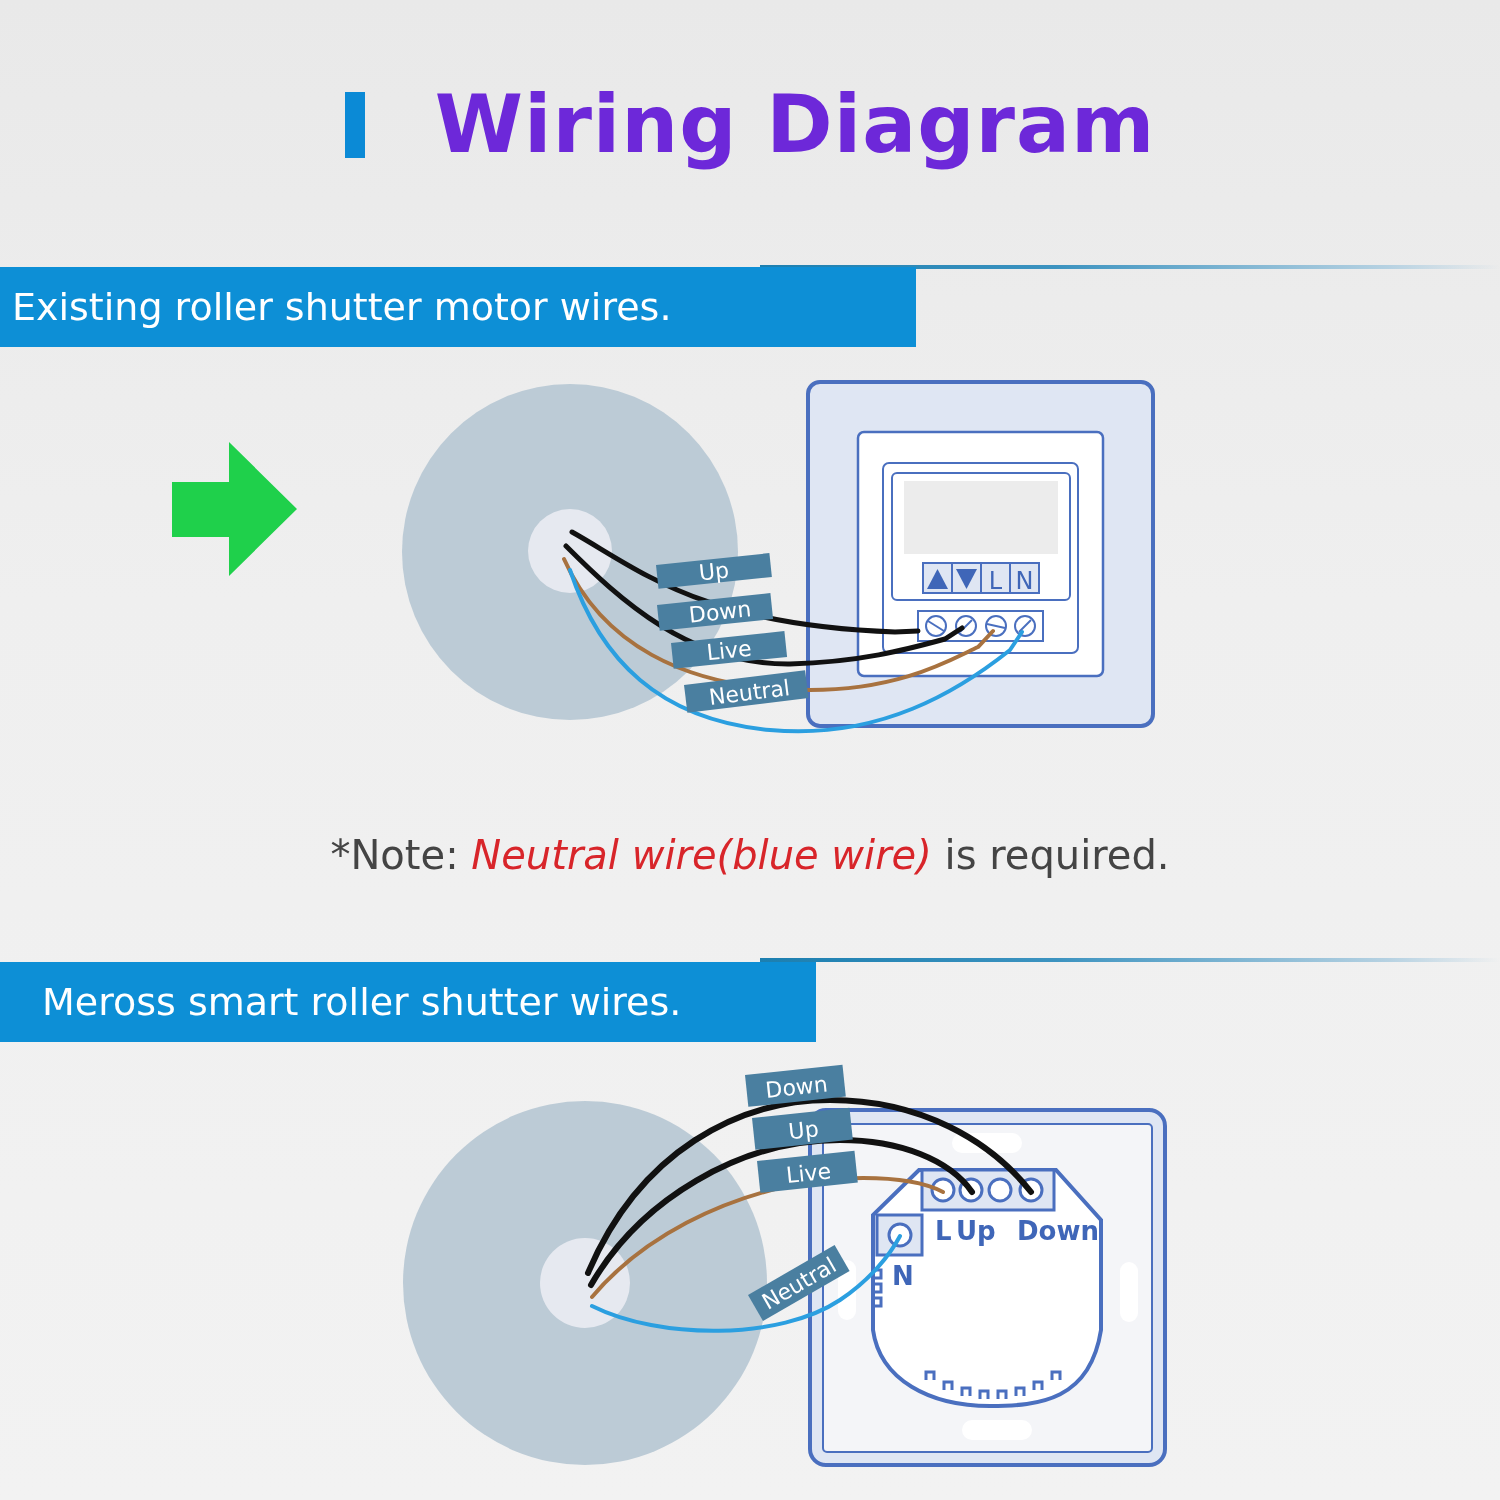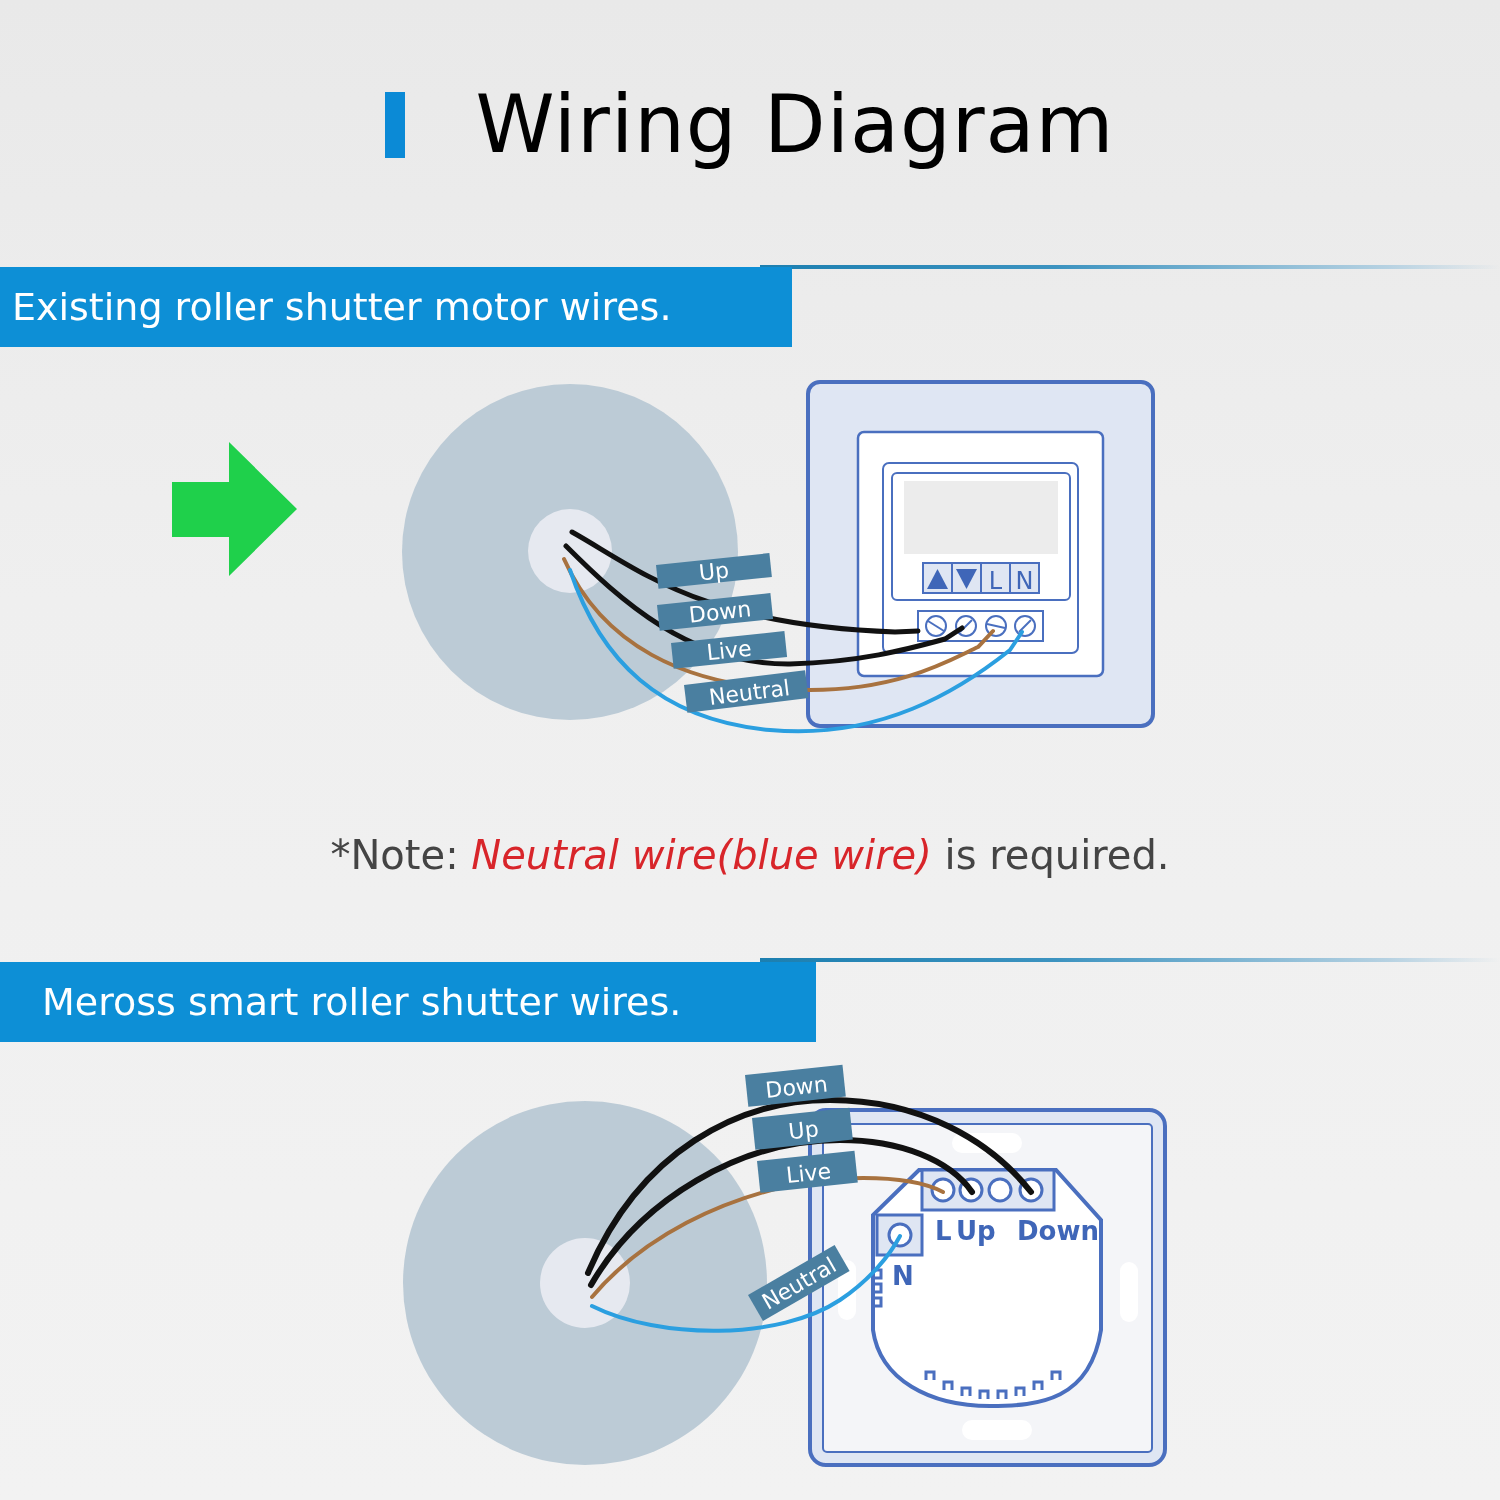--- a/index.html
+++ b/index.html
@@ -1,21 +1,21 @@
 <!DOCTYPE html>
 <html><head>
 <meta charset="utf-8">
 <style>
   html, body { margin:0; padding:0; }
   body { width:1500px; height:1500px; position:relative; overflow:hidden;
          background: linear-gradient(180deg,#e9e9e9 0%,#efefef 40%,#f2f2f2 100%);
          font-family:"Liberation Sans", sans-serif; }
   .title { position:absolute; left:0; top:78px; width:1500px; text-align:center;
-           font-family:"DejaVu Sans", sans-serif; font-weight:normal; font-size:80px;
-           color:#000000; letter-spacing:1px; }
+           font-family:"DejaVu Sans", sans-serif; font-weight:bold; font-size:80px;
+           color:#6d28d9; letter-spacing:1px; }
   .title .bar { display:inline-block; width:20px; height:66px; background:#0b8ad6;
                 vertical-align:-6px; margin-right:70px; }
   .banner { position:absolute; left:0; height:80px; background:#0d8fd6;
             color:#fff; font-family:"DejaVu Sans", sans-serif; font-size:38px;
             line-height:80px; padding-left:42px; box-sizing:border-box; }
   .rule { position:absolute; height:4px;
           background: linear-gradient(90deg,#1c7fb0 0%,#3c93c0 40%,#b7d2e2 85%,rgba(230,230,230,0) 100%); }
   .note { position:absolute; left:0; top:832px; width:1500px; text-align:center;
           font-family:"DejaVu Sans", sans-serif; font-size:40px; color:#444; }
   .note .red { color:#d8252a; font-style:italic; }
@@ -24,21 +24,21 @@
   .term { font-family:"DejaVu Sans", sans-serif; font-size:26px; font-weight:bold; fill:#3f66b8; }
 </style>
 </head>
 <body>
 
 <div class="title">
   <span class="bar"></span><span>Wiring Diagram</span>
 </div>
 
 <div class="rule" style="left:760px; top:265px; width:740px;"></div>
-<div class="banner" style="top:267px; width:792px;padding-left:12px;">Existing roller shutter motor wires.</div>
+<div class="banner" style="top:267px; width:916px;padding-left:12px;">Existing roller shutter motor wires.</div>
 
 <div class="rule" style="left:760px; top:958px; width:740px;"></div>
 <div class="banner" style="top:962px; width:816px;">Meross smart roller shutter wires.</div>
 
 <div class="note">
   <span>*Note: </span><span class="red">Neutral wire(blue wire)</span><span> is required.</span>
 </div>
 
 <svg width="1500" height="1500" viewBox="0 0 1500 1500">
 

